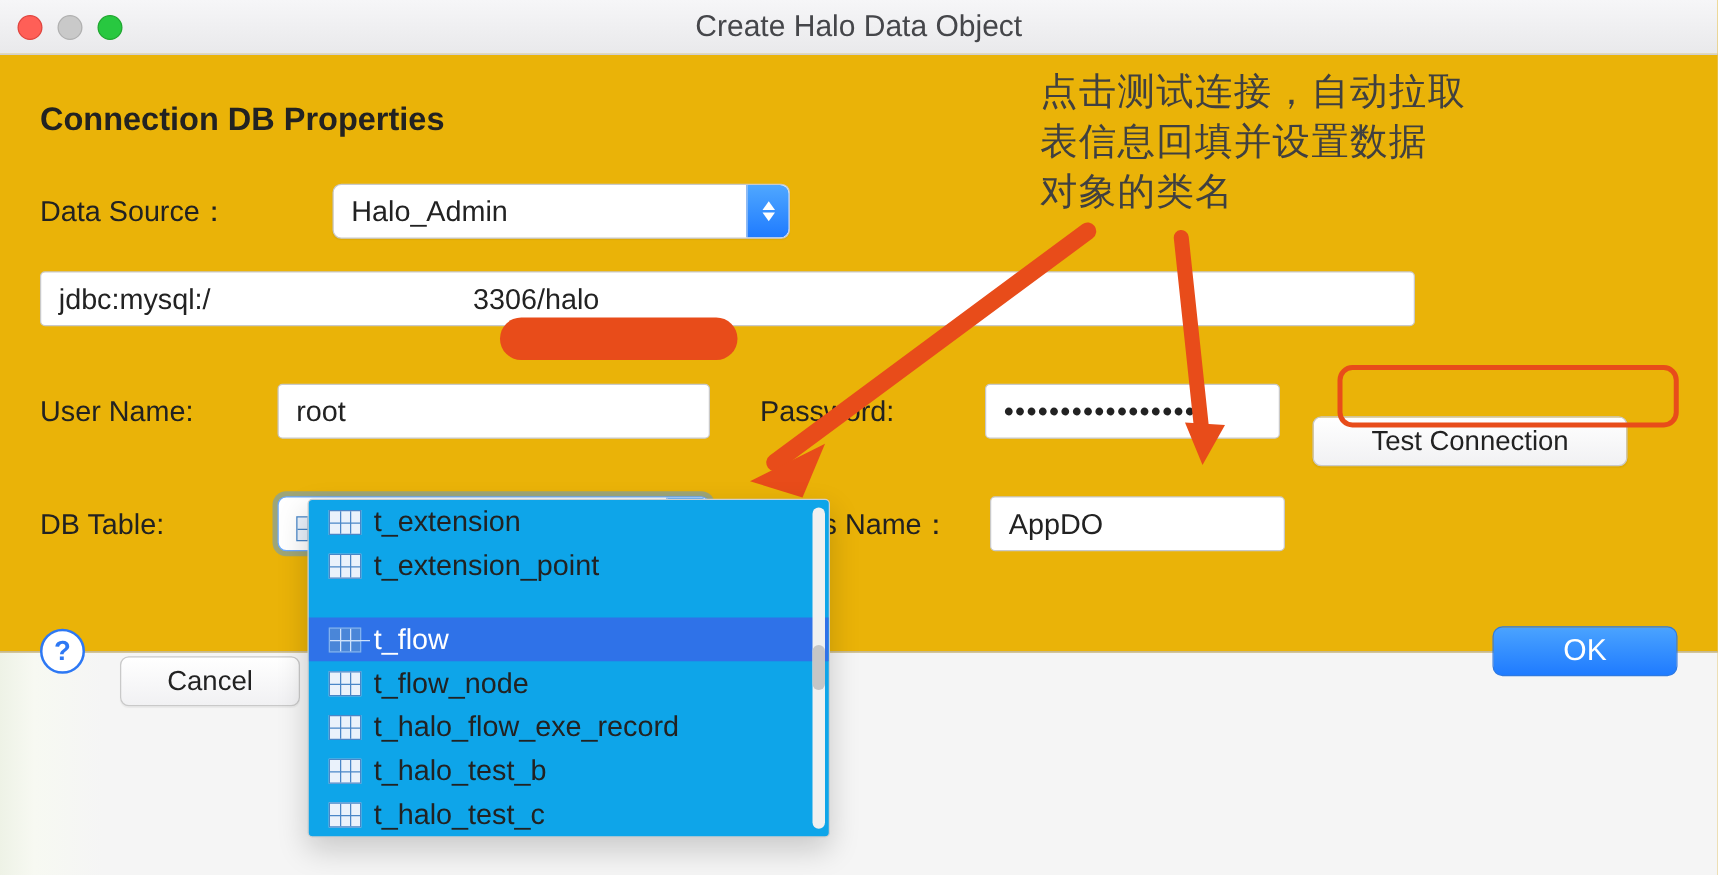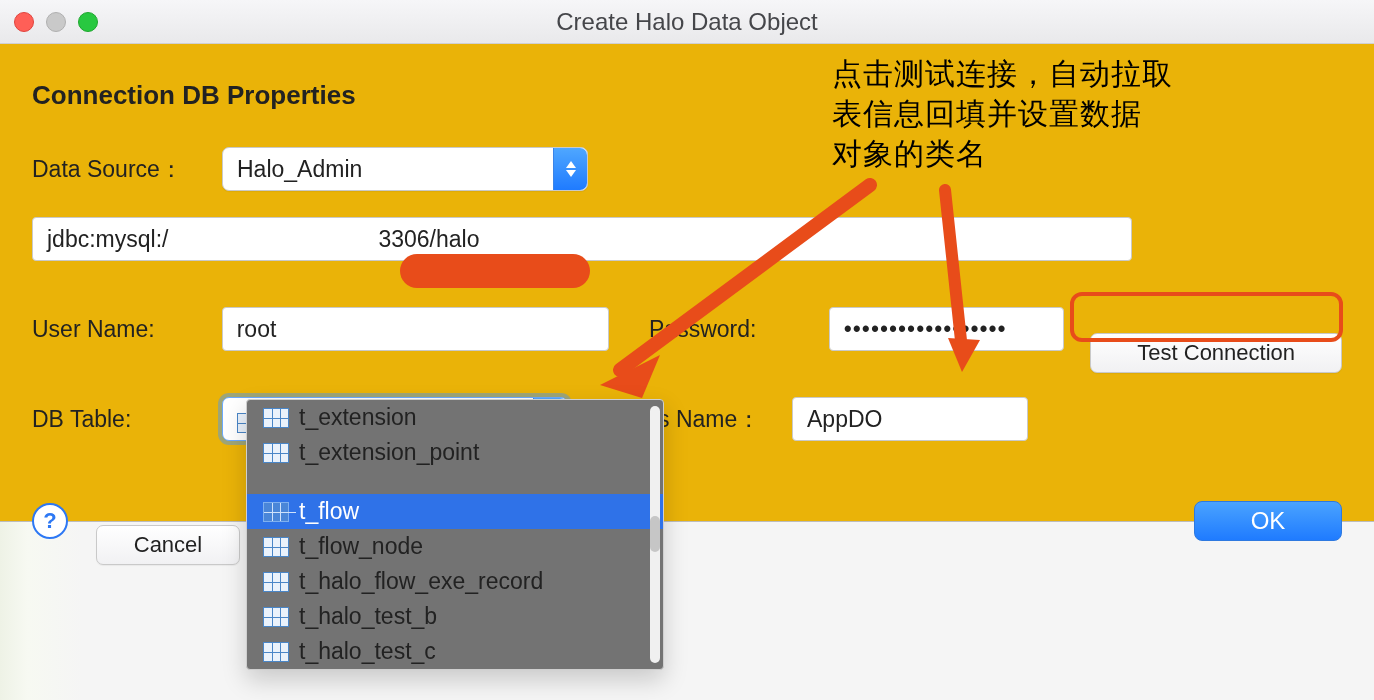--- a/index.html
+++ b/index.html
@@ -70,30 +70,30 @@
     font-size:22px; font-weight:600; background:#fff;
   }
 
   .redact {
     position:absolute; left:400px; top:254px; width:190px; height:34px;
     background:#e84c1a; border-radius:18px;
   }
 
   .annot-text {
     position:absolute; left:832px; top:54px;
-    color:#000000; font-size:30px; line-height:40px; font-weight:500; letter-spacing:1px;
+    color:#404040; font-size:30px; line-height:40px; font-weight:500; letter-spacing:1px;
   }
   .highlight-box {
     position:absolute; left:1070px; top:292px; width:273px; height:50px;
     border:4px solid #e84c1a; border-radius:12px; pointer-events:none;
   }
 
   .dropdown {
     position:absolute; left:246px; top:399px; width:418px;
-    background:#737373; border:1px solid #cfcfcf; border-radius:4px;
+    background:#0ea5e9; border:1px solid #cfcfcf; border-radius:4px;
     box-shadow:0 10px 24px rgba(0,0,0,0.18);
     z-index:50;
   }
   .tableicon {
     width:26px; height:20px; display:inline-block; margin-right:10px; position:relative;
     border:1.5px solid #4a86c7; background:#eaf2fb; vertical-align:-2px;
   }
   .tableicon::before{
     content:""; position:absolute; left:0; right:0; top:50%; height:1.5px; background:#4a86c7;
   }
@@ -133,40 +133,40 @@
       <div class="dot grn"></div>
     </div>
     <div class="title">Create Halo Data Object</div>
   </div>
 
   <div class="content">
     <div class="section-title">Connection DB Properties</div>
 
     <div class="row">
       <div class="label">Data Source：</div>
-      <div class="combo" style="width:366px;">
+      <div class="combo" style="width:366px;margin-left:44px;">
         <div class="txt">Halo_Admin</div>
         <div class="btn">
           <div class="tri up"></div>
             <div class="tri dn"></div>
         </div>
       </div>
     </div>
 
     <div class="row">
       <div class="input" style="width:1100px; position:relative;">
         <span>jdbc:mysql:/</span>
         <span style="display:inline-block; width:210px;"></span>
         <span>3306/halo</span>
       </div>
     </div>
 
     <div class="row">
       <div class="label">User Name:</div>
-      <div class="input" style="width:388px;">
+      <div class="input" style="width:346px;">
         <span>root</span>
       </div>
       <div style="width:40px;"></div>
       <div class="label" style="width:180px;">Password:</div>
       <div class="input" style="width:236px; letter-spacing:1px;">
         <span>••••••••••••••••••</span>
       </div>
       <div style="width:26px;"></div>
       <div class="btn-mac" style="width:252px;">
         <span>Test Connection</span>

